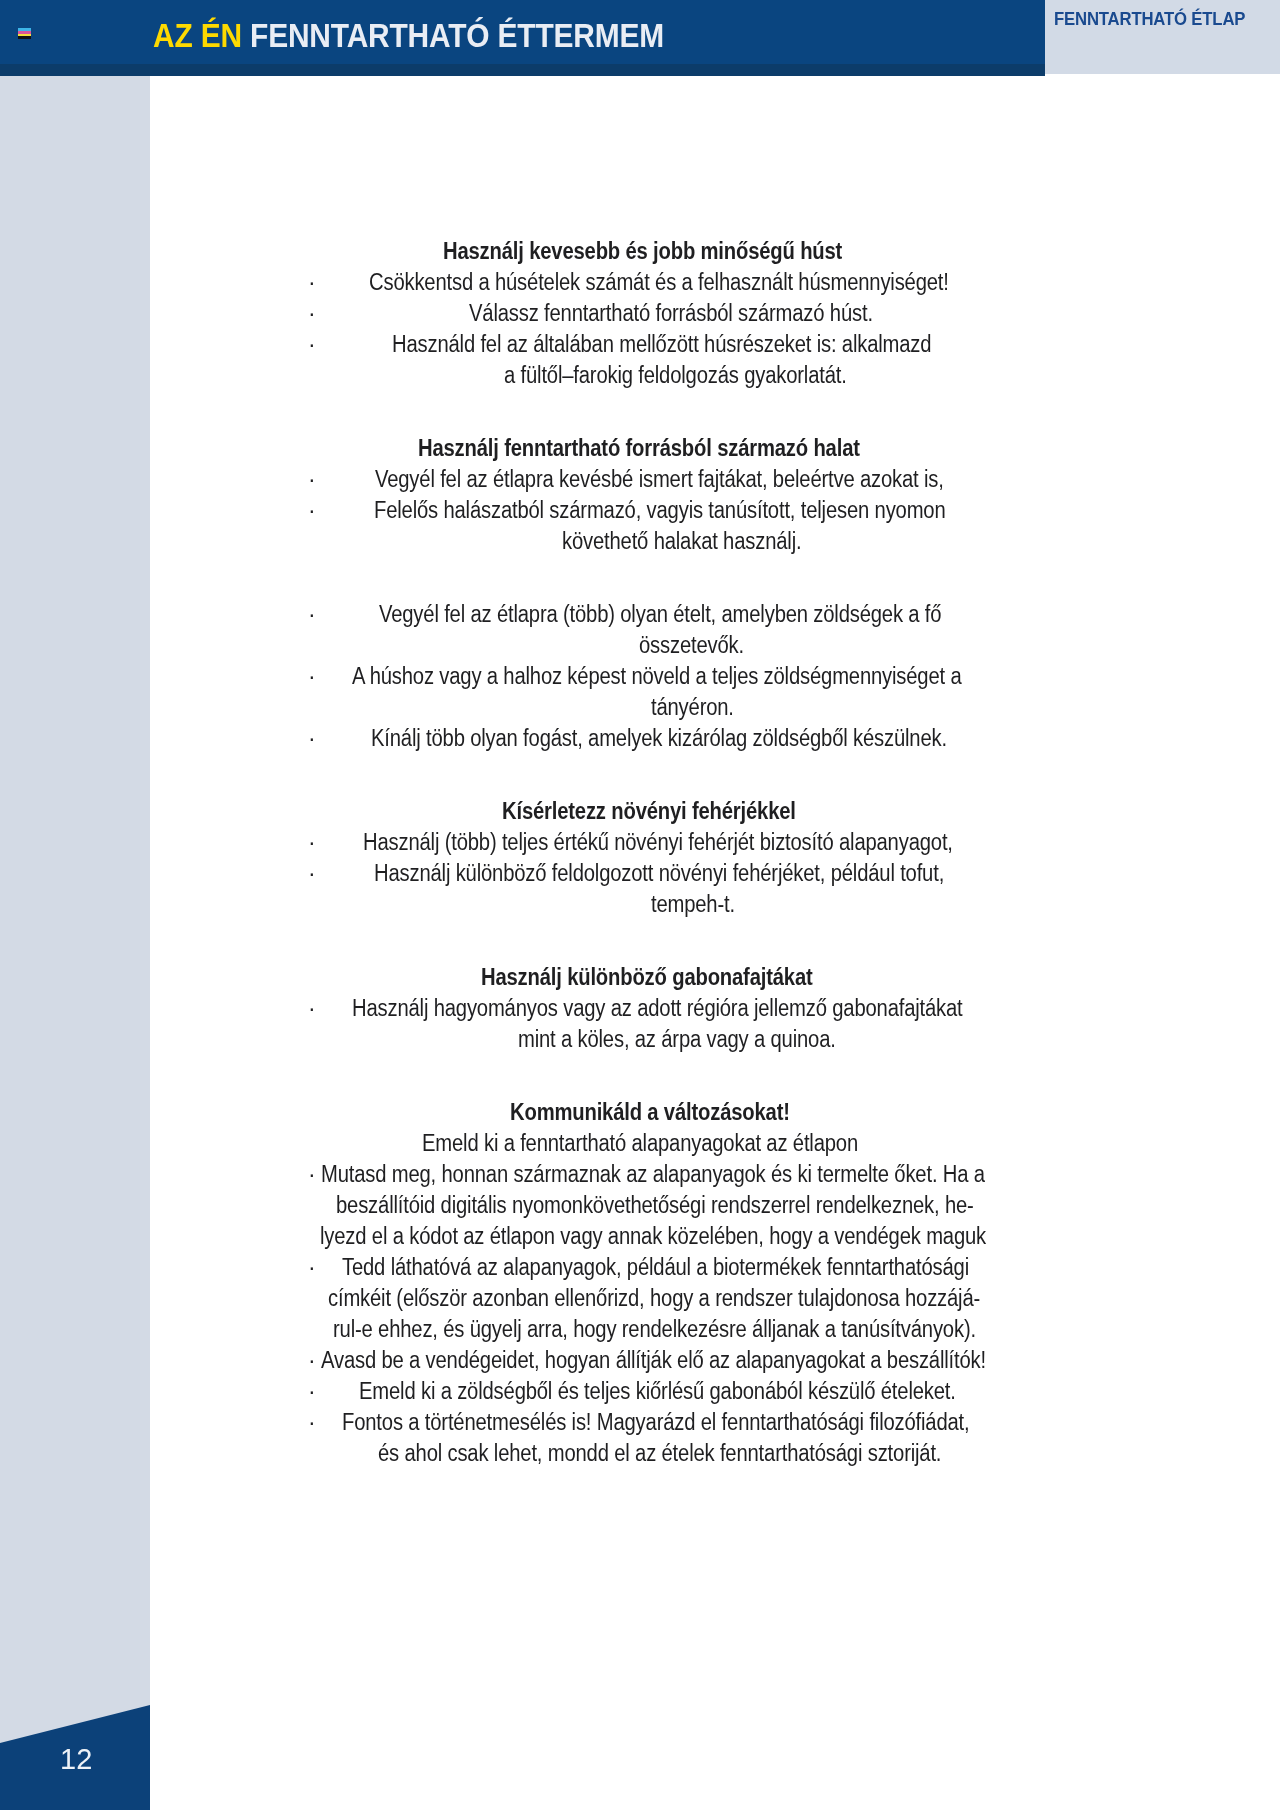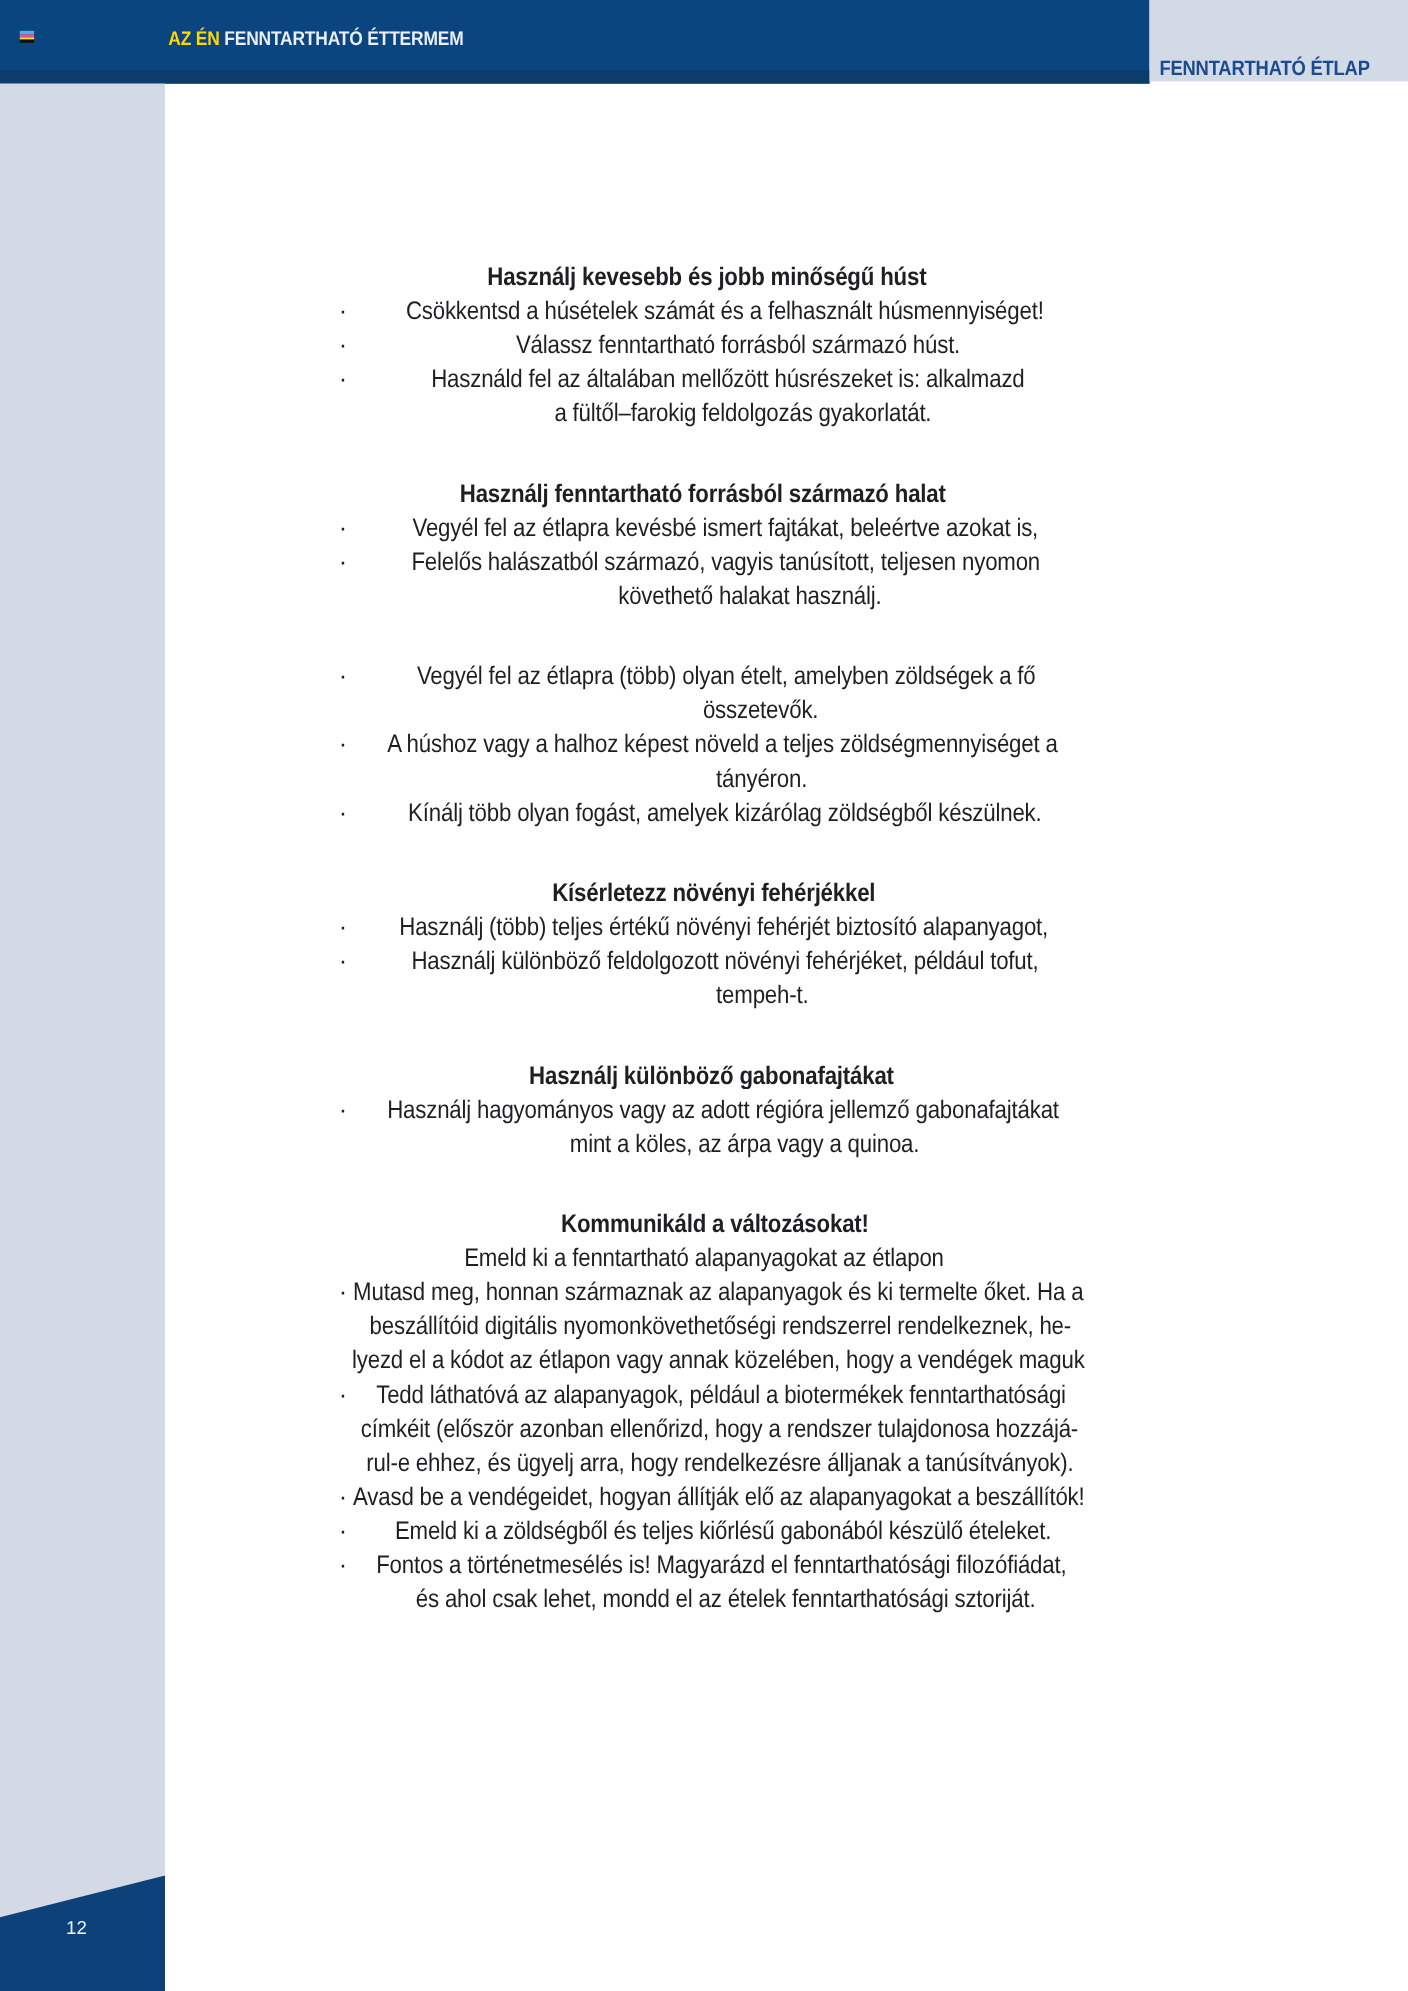--- a/index.html
+++ b/index.html
@@ -42,35 +42,35 @@
   .reg-y { background: #f2de3c; }
   .reg-k { background: #101216; }
 
   .header-title {
     position: absolute;
     left: 153px; top: 0;
     height: 66px;
     display: flex;
     align-items: center;
     white-space: nowrap;
-    font-size: 18px;
+    font-size: 34px;
     font-weight: bold;
     letter-spacing: -0.3px;
   }
   .header-title .cond { padding-top: 4px; }
   .title-hl { color: #fed900; }
   .title-rest { color: #e9edf4; }
 
   .header-right {
     position: absolute;
     left: 1045px; top: 0;
     width: 235px; height: 74px;
     background: #d2dae6;
     display: flex;
-    align-items: flex-end;
+    align-items: flex-start;
     justify-content: center;
   }
   .header-right .cond {
     font-size: 19px;
     font-weight: bold;
     color: #1a4a8f;
     letter-spacing: -0.2px;
     padding-top: 8px;
     white-space: nowrap;
   }
@@ -85,21 +85,21 @@
   .wedge {
     position: absolute;
     left: 0; top: 1700px;
     width: 150px; height: 110px;
     background: #0c4179;
     clip-path: polygon(0 43px, 150px 5px, 150px 110px, 0 110px);
   }
   .page-number {
     position: absolute;
     left: 60px; top: 1743px;
-    font-size: 17px;
+    font-size: 29px;
     color: #eef2f7;
   }
 
   
   .content {
     position: absolute;
     left: 262px; top: 236px;
     color: #1f1f21;
     font-size: 23px;
   }

